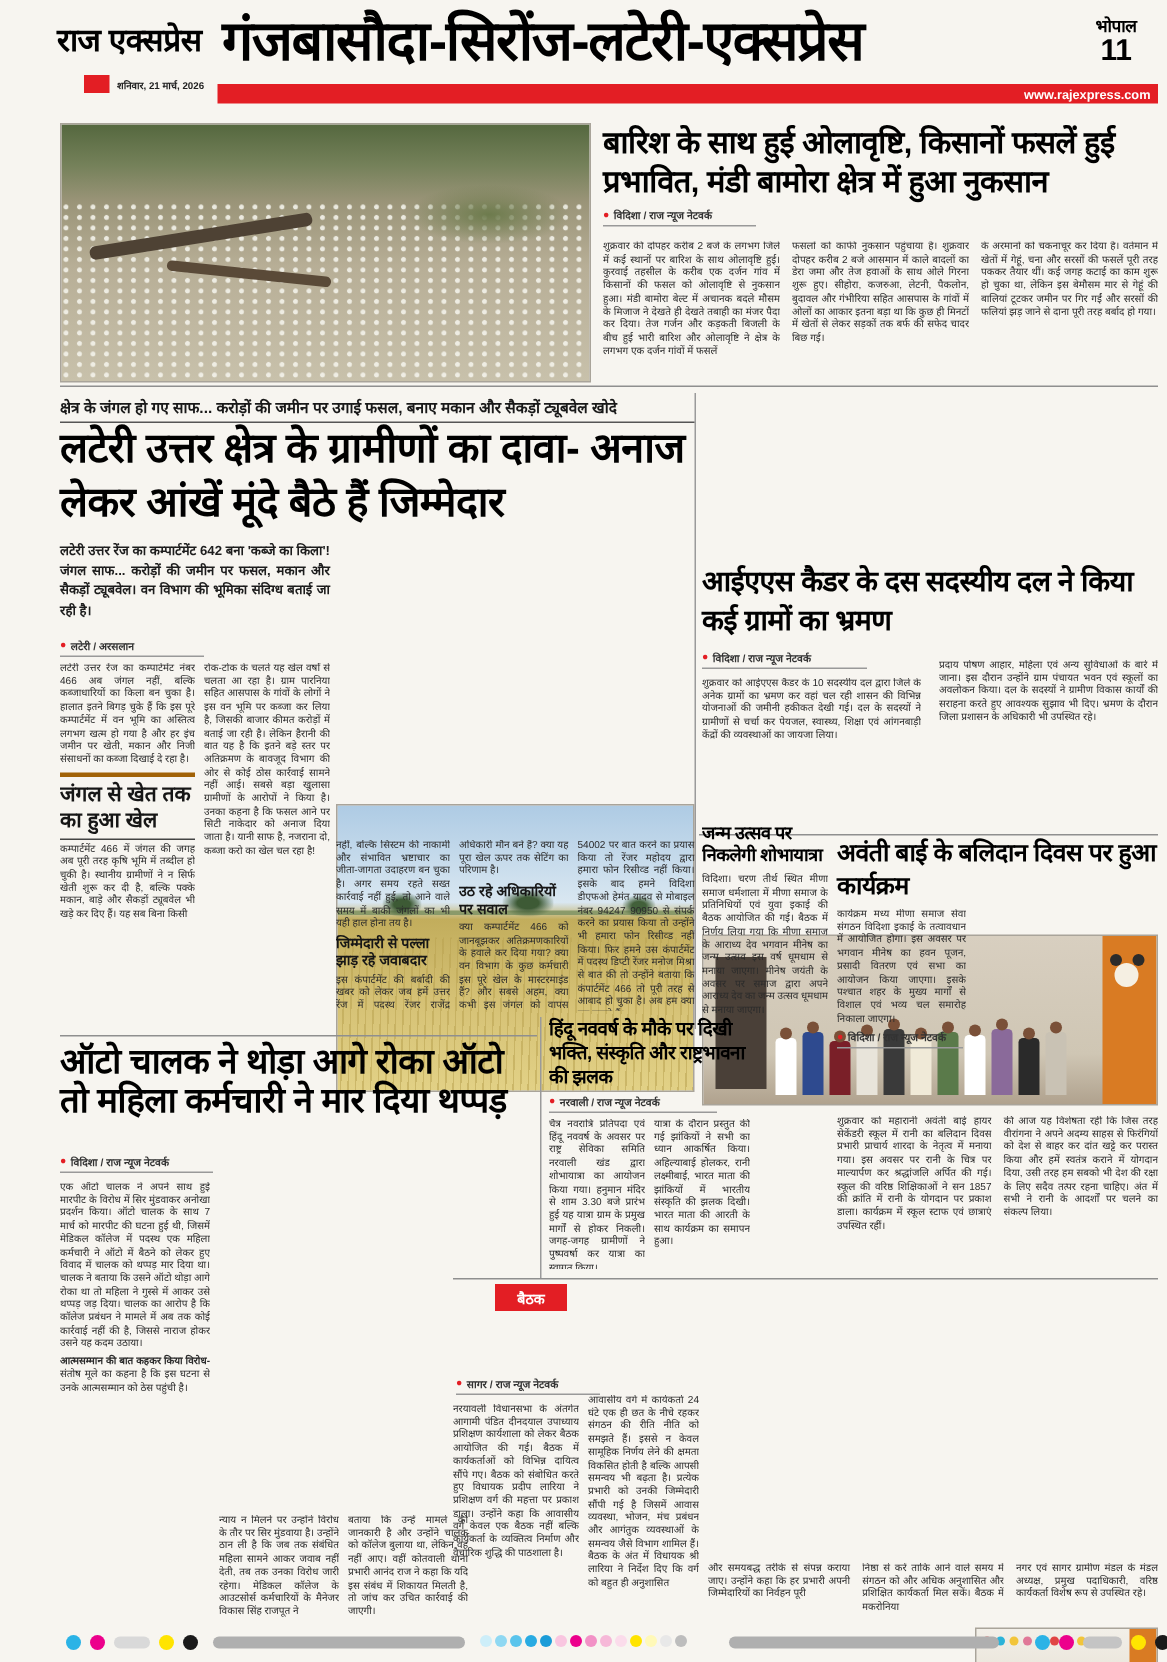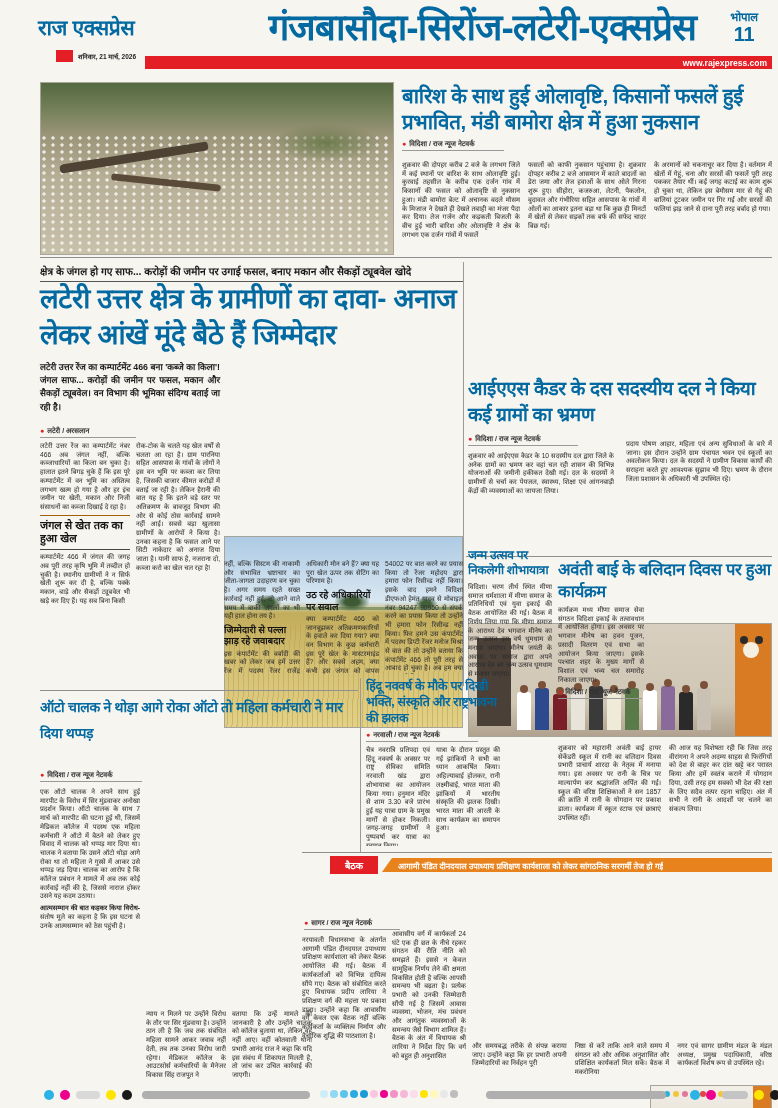--- a/index.html
+++ b/index.html
@@ -1,26 +1,26 @@
 <!DOCTYPE html>
 <html lang="hi"><head>
 <meta charset="utf-8">
 <style>
   html,body{margin:0;padding:0;background:#e9e7e2;}
   .page{position:relative;width:778px;height:1108px;margin:0 auto;background:#f7f5f0;
         font-family:"Liberation Sans",sans-serif;color:#232323;overflow:hidden;}
   .abs{position:absolute;box-sizing:border-box;}
-  .hl{font-weight:800;color:#0369a1;letter-spacing:-0.3px;}
+  .hl{font-weight:800;color:#000000;letter-spacing:-0.3px;}
   .bt{font-size:6.7px;line-height:1.3;text-align:justify;margin:0 0 3px 0;color:#2b2b2b;}
   .byline{font-size:7px;font-weight:700;color:#333;border-bottom:1px solid #999;
           padding-bottom:2px;display:flex;align-items:center;gap:3px;}
   .byline .dot{color:#e31e24;font-size:7px;line-height:1;}
   .colwrap{display:flex;overflow:hidden;}
   .colwrap > div{overflow:hidden;}
-  .subbox{font-size:11px;font-weight:800;color:#161616;border-top:1px solid #a16207;
+  .subbox{font-size:14px;font-weight:800;color:#161616;border-top:3px solid #a16207;
           border-bottom:1px solid #444;padding:3px 0;margin:3px 0;line-height:1.25;}
   .subplain{font-size:9.5px;font-weight:800;color:#161616;margin:3px 0;line-height:1.2;}
   .photo{background:#cfc8b8;border:1px solid #a9a49a;overflow:hidden;position:relative;}
   .vline{background:#9a9a9a;width:1px;}
   .hline{background:#8f8f8f;height:1px;}
   
   .pp{display:block;position:relative;border-radius:3px 3px 0 0;}
   .pp::before{content:'';position:absolute;top:-7px;left:50%;margin-left:-4px;width:8px;height:8px;
               border-radius:50%;background:#7a5038;}
   .regdot{width:10px;height:10px;border-radius:50%;display:inline-block;}
@@ -28,21 +28,21 @@
 </style>
 </head>
 <body>
 
 <div class="page">
 
   <div class="abs" style="left:0;top:0;width:778px;height:78px;">
     <div class="abs hl" style="left:38px;top:16px;width:116px;font-size:21px;line-height:1.1;">राज एक्सप्रेस</div>
     <div class="abs" style="left:56px;top:50px;width:17px;height:12px;background:#e31e24;"></div>
     <div class="abs" style="left:78px;top:52px;font-size:6.5px;font-weight:700;color:#222;">शनिवार, 21 मार्च, 2026</div>
-    <div class="abs hl" style="left:148px;top:2px;width:548px;text-align:right;font-size:37px;line-height:52px;letter-spacing:-1px;">गंजबासौदा-सिरोंज-लटेरी-एक्सप्रेस</div>
+    <div class="abs hl" style="left:148px;top:2px;width:548px;text-align:left;font-size:37px;line-height:52px;letter-spacing:-1px;">गंजबासौदा-सिरोंज-लटेरी-एक्सप्रेस</div>
     <div class="abs hl" style="left:718px;top:9px;width:52px;text-align:center;font-size:11.5px;">भोपाल</div>
     <div class="abs hl" style="left:718px;top:23px;width:52px;text-align:center;font-size:20px;">11</div>
     <div class="abs" style="left:145px;top:56px;width:627px;height:13px;background:#e31e24;display:flex;align-items:center;justify-content:flex-end;">
       <span style="color:#fff;font-size:8.5px;font-weight:700;padding-right:5px;">www.rajexpress.com</span>
     </div>
   </div>
 
   <div class="abs photo" style="left:40px;top:82px;width:354px;height:173px;background:linear-gradient(180deg,#55683f 0%,#75815a 16%,#9a9478 30%,#b7ae96 55%,#c8c1ab 100%);">
     <div class="abs" style="left:0;top:52px;width:354px;height:121px;
          background-image:radial-gradient(circle at 3px 3px,#f3f2ea 1.4px,transparent 1.9px);background-size:9px 7px;opacity:.9;"></div>
@@ -65,21 +65,21 @@
     <div style="flex:1;">
         <p class="bt">के अरमानों को चकनाचूर कर दिया है। वर्तमान में खेतों में गेहूं, चना और सरसों की फसलें पूरी तरह पककर तैयार थीं। कई जगह कटाई का काम शुरू हो चुका था, लेकिन इस बेमौसम मार से गेहूं की बालियां टूटकर जमीन पर गिर गईं और सरसों की फलियां झड़ जाने से दाना पूरी तरह बर्बाद हो गया।</p>
       </div>
   </div>
 
   <div class="abs hline" style="left:40px;top:257px;width:732px;"></div>
   <div class="abs vline" style="left:463px;top:262px;height:424px;"></div>
 
   <div class="abs hl" style="left:40px;top:281px;width:423px;font-size:27.5px;line-height:36px;">लटेरी उत्तर क्षेत्र के ग्रामीणों का दावा- अनाज लेकर आंखें मूंदे बैठे हैं जिम्मेदार</div>
   <div class="abs" style="left:40px;top:261px;width:423px;font-size:10.3px;font-weight:700;border-bottom:1px solid #555;padding:3px 0 3px 0;color:#191919;">क्षेत्र के जंगल हो गए साफ... करोड़ों की जमीन पर उगाई फसल, बनाए मकान और सैकड़ों ट्यूबवेल खोदे</div>
-  <div class="abs" style="left:40px;top:361px;width:180px;font-size:8.8px;line-height:1.5;font-weight:700;color:#1d1d1d;text-align:justify;">लटेरी उत्तर रेंज का कम्पार्टमेंट 466 बना 'कब्जे का किला'! जंगल साफ... करोड़ों की जमीन पर फसल, मकान और सैकड़ों ट्यूबवेल। वन विभाग की भूमिका संदिग्ध बताई जा रही है।</div>
+  <div class="abs" style="left:40px;top:361px;width:180px;font-size:8.8px;line-height:1.5;font-weight:700;color:#1d1d1d;text-align:justify;">लटेरी उत्तर रेंज का कम्पार्टमेंट 642 बना 'कब्जे का किला'! जंगल साफ... करोड़ों की जमीन पर फसल, मकान और सैकड़ों ट्यूबवेल। वन विभाग की भूमिका संदिग्ध बताई जा रही है।</div>
   <div class="abs byline" style="left:40px;top:426px;width:96px;">
     <span class="dot">●</span>
     <span>लटेरी / अरसलान</span>
   </div>
   <div class="abs photo" style="left:224px;top:363px;width:239px;height:192px;background:linear-gradient(180deg,#aecbe4 0%,#d9e7f1 34%,#c2ad5c 40%,#d6c276 70%,#e2d186 100%);">
     <div class="abs" style="left:0;top:70px;width:239px;height:3px;background:#8a9a6a;"></div>
     <div class="abs" style="left:30px;top:58px;width:26px;height:16px;background:radial-gradient(ellipse,#3d5a35 30%,transparent 75%);"></div>
     <div class="abs" style="left:110px;top:56px;width:34px;height:18px;background:radial-gradient(ellipse,#3d5a35 30%,transparent 75%);"></div>
     <div class="abs" style="left:190px;top:60px;width:22px;height:14px;background:radial-gradient(ellipse,#42603a 30%,transparent 75%);"></div>
     <div class="abs" style="left:0;top:88px;width:239px;height:104px;
@@ -174,21 +174,21 @@
     <div style="flex:1;">
         <p class="bt">शुक्रवार को महारानी अवंती बाई हायर सेकेंडरी स्कूल में रानी का बलिदान दिवस प्रभारी प्राचार्य शारदा के नेतृत्व में मनाया गया। इस अवसर पर रानी के चित्र पर माल्यार्पण कर श्रद्धांजलि अर्पित की गई। स्कूल की वरिष्ठ शिक्षिकाओं ने सन 1857 की क्रांति में रानी के योगदान पर प्रकाश डाला। कार्यक्रम में स्कूल स्टाफ एवं छात्राएं उपस्थित रहीं।</p>
       </div>
     <div style="flex:1;">
         <p class="bt">की आज यह विशेषता रही कि जिस तरह वीरांगना ने अपने अदम्य साहस से फिरंगियों को देश से बाहर कर दांत खट्टे कर परास्त किया और हमें स्वतंत्र कराने में योगदान दिया, उसी तरह हम सबको भी देश की रक्षा के लिए सदैव तत्पर रहना चाहिए। अंत में सभी ने रानी के आदर्शों पर चलने का संकल्प लिया।</p>
       </div>
   </div>
 
   <div class="abs hline" style="left:40px;top:690px;width:318px;"></div>
   <div class="abs vline" style="left:360px;top:678px;height:174px;"></div>
-  <div class="abs hl" style="left:40px;top:694px;width:320px;font-size:14px;line-height:26px;">ऑटो चालक ने थोड़ा आगे रोका ऑटो तो महिला कर्मचारी ने मार दिया थप्पड़</div>
+  <div class="abs hl" style="left:40px;top:694px;width:320px;font-size:23px;line-height:26px;">ऑटो चालक ने थोड़ा आगे रोका ऑटो तो महिला कर्मचारी ने मार दिया थप्पड़</div>
   <div class="abs byline" style="left:40px;top:770px;width:102px;">
     <span class="dot">●</span>
     <span>विदिशा / राज न्यूज नेटवर्क</span>
   </div>
   <div class="abs" style="left:40px;top:788px;width:100px;height:312px;overflow:hidden;">
     <p class="bt">एक ऑटो चालक ने अपने साथ हुई मारपीट के विरोध में सिर मुंडवाकर अनोखा प्रदर्शन किया। ऑटो चालक के साथ 7 मार्च को मारपीट की घटना हुई थी, जिसमें मेडिकल कॉलेज में पदस्थ एक महिला कर्मचारी ने ऑटो में बैठने को लेकर हुए विवाद में चालक को थप्पड़ मार दिया था। चालक ने बताया कि उसने ऑटो थोड़ा आगे रोका था तो महिला ने गुस्से में आकर उसे थप्पड़ जड़ दिया। चालक का आरोप है कि कॉलेज प्रबंधन ने मामले में अब तक कोई कार्रवाई नहीं की है, जिससे नाराज होकर उसने यह कदम उठाया।</p>
     <p class="bt"><b>आत्मसम्मान की बात कहकर किया विरोध- </b><span>संतोष मूले का कहना है कि इस घटना से उनके आत्मसम्मान को ठेस पहुंची है।</span></p>
   </div>
 
   <div class="abs colwrap" style="left:146px;top:1010px;width:166px;height:90px;gap:6px;">
@@ -213,23 +213,20 @@
       <div style="flex:1;">
           <p class="bt">यात्रा के दौरान प्रस्तुत की गई झांकियों ने सभी का ध्यान आकर्षित किया। अहिल्याबाई होलकर, रानी लक्ष्मीबाई, भारत माता की झांकियों में भारतीय संस्कृति की झलक दिखी। भारत माता की आरती के साथ कार्यक्रम का समापन हुआ।</p>
         </div>
     </div>
   </div>
 
   <div class="abs hline" style="left:302px;top:852px;width:470px;"></div>
   <div class="abs" style="left:302px;top:856px;width:470px;height:20px;">
     <div class="abs" style="left:28px;top:0;width:48px;height:18px;background:#e31e24;display:flex;align-items:center;justify-content:center;">
       <span style="color:#fff;font-size:9.5px;font-weight:800;">बैठक</span>
-    </div>
-    <div class="abs" style="left:80px;top:2px;width:390px;height:14px;background:#e8821c;display:flex;align-items:center;clip-path:polygon(10px 0,100% 0,100% 100%,0 100%);">
-      <span style="color:#fff;font-size:8px;font-weight:700;padding-left:16px;white-space:nowrap;overflow:hidden;">आगामी पंडित दीनदयाल उपाध्याय प्रशिक्षण कार्यशाला को लेकर सांगठनिक सरगर्मी तेज हो गई</span>
     </div>
   </div>
   <div class="abs byline" style="left:304px;top:918px;width:96px;">
     <span class="dot">●</span>
     <span>सागर / राज न्यूज नेटवर्क</span>
   </div>
   <div class="abs" style="left:302px;top:936px;width:84px;height:164px;overflow:hidden;">
     <p class="bt">नरयावली विधानसभा के अंतर्गत आगामी पंडित दीनदयाल उपाध्याय प्रशिक्षण कार्यशाला को लेकर बैठक आयोजित की गई। बैठक में कार्यकर्ताओं को विभिन्न दायित्व सौंपे गए। बैठक को संबोधित करते हुए विधायक प्रदीप लारिया ने प्रशिक्षण वर्ग की महत्ता पर प्रकाश डाला। उन्होंने कहा कि आवासीय वर्ग केवल एक बैठक नहीं बल्कि कार्यकर्ता के व्यक्तित्व निर्माण और वैचारिक शुद्धि की पाठशाला है।</p>
   </div>
   <div class="abs" style="left:392px;top:930px;width:74px;height:170px;overflow:hidden;">

